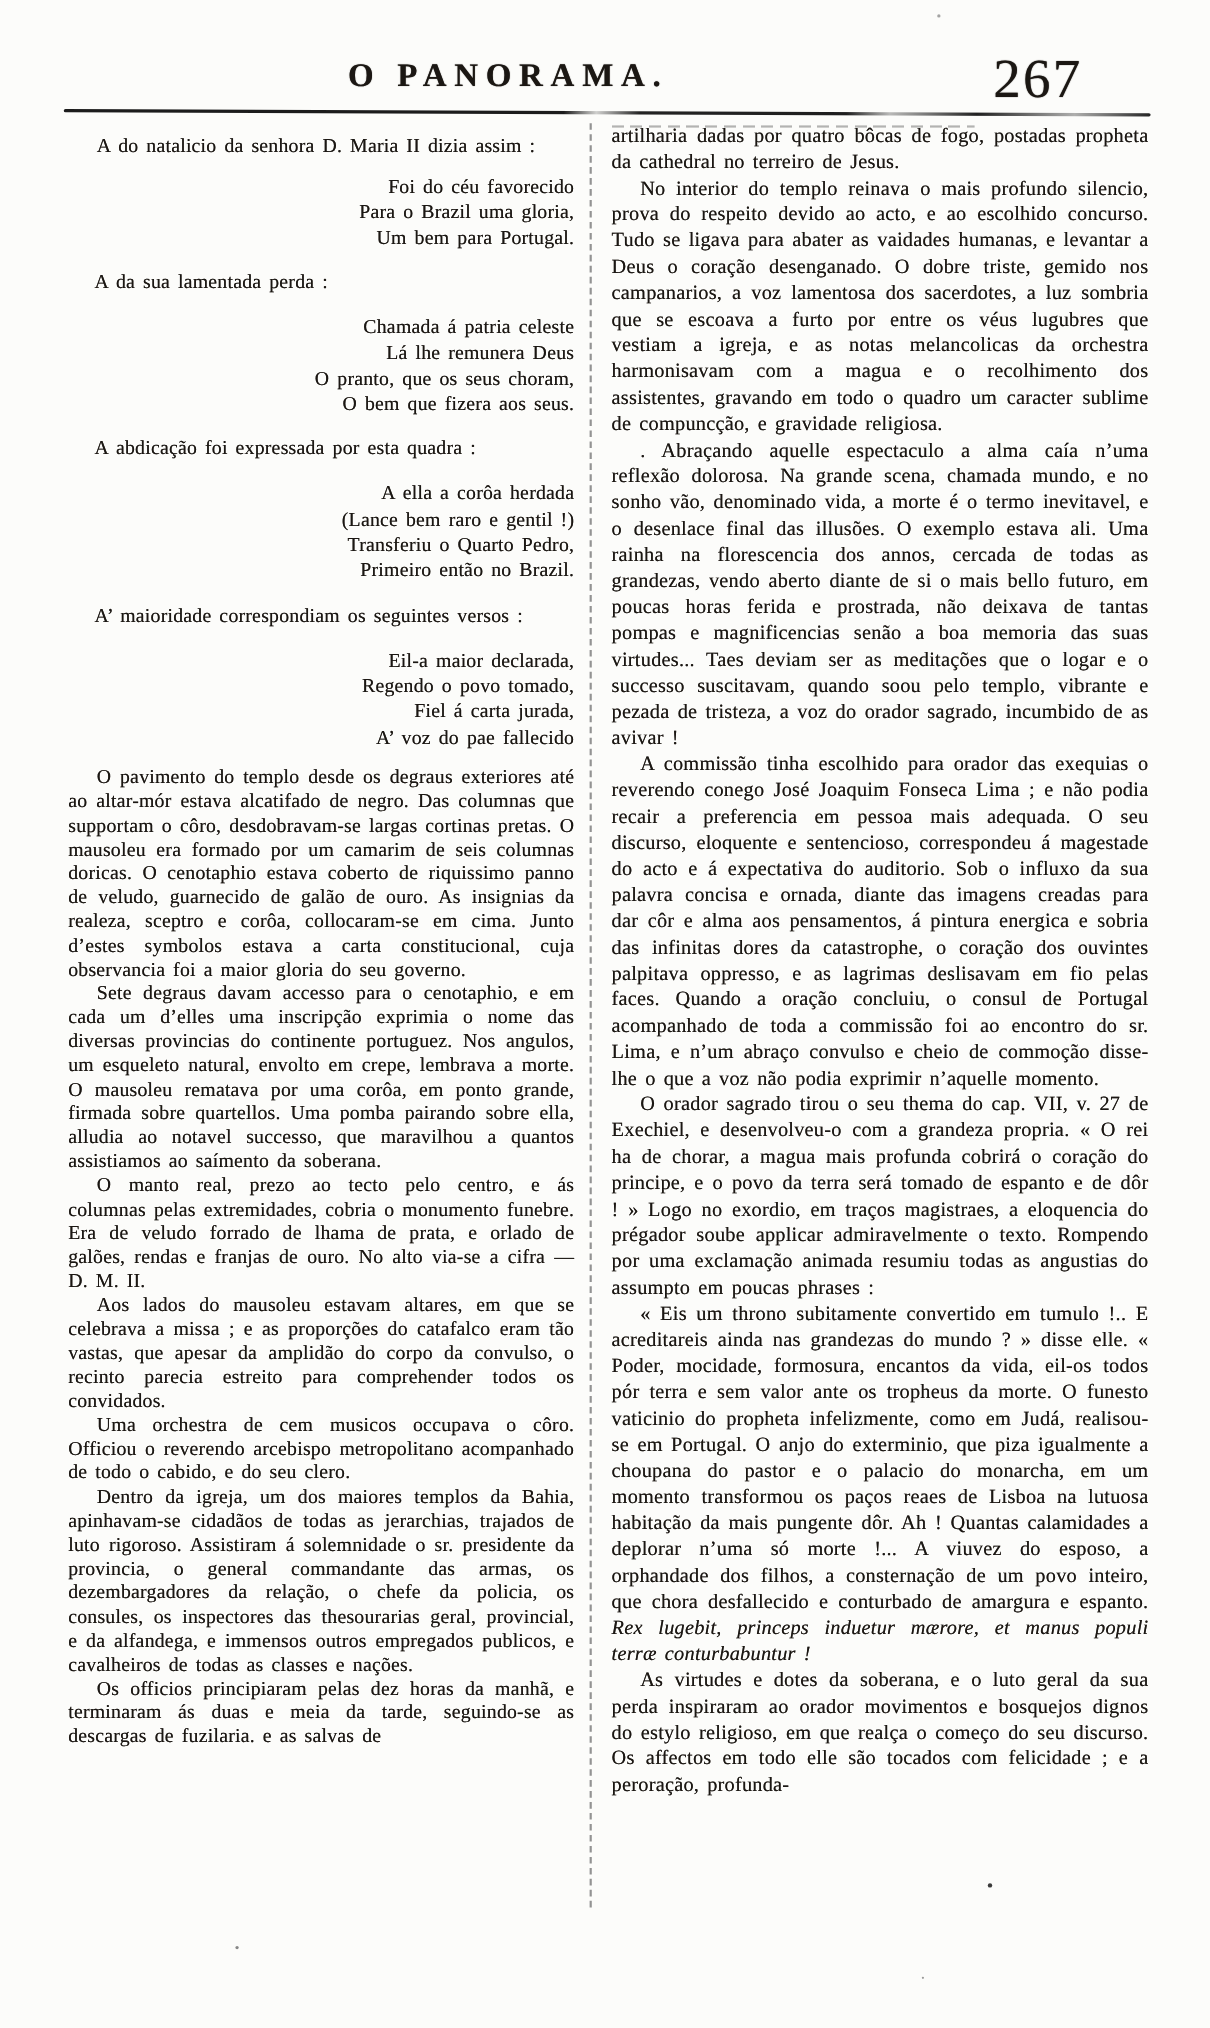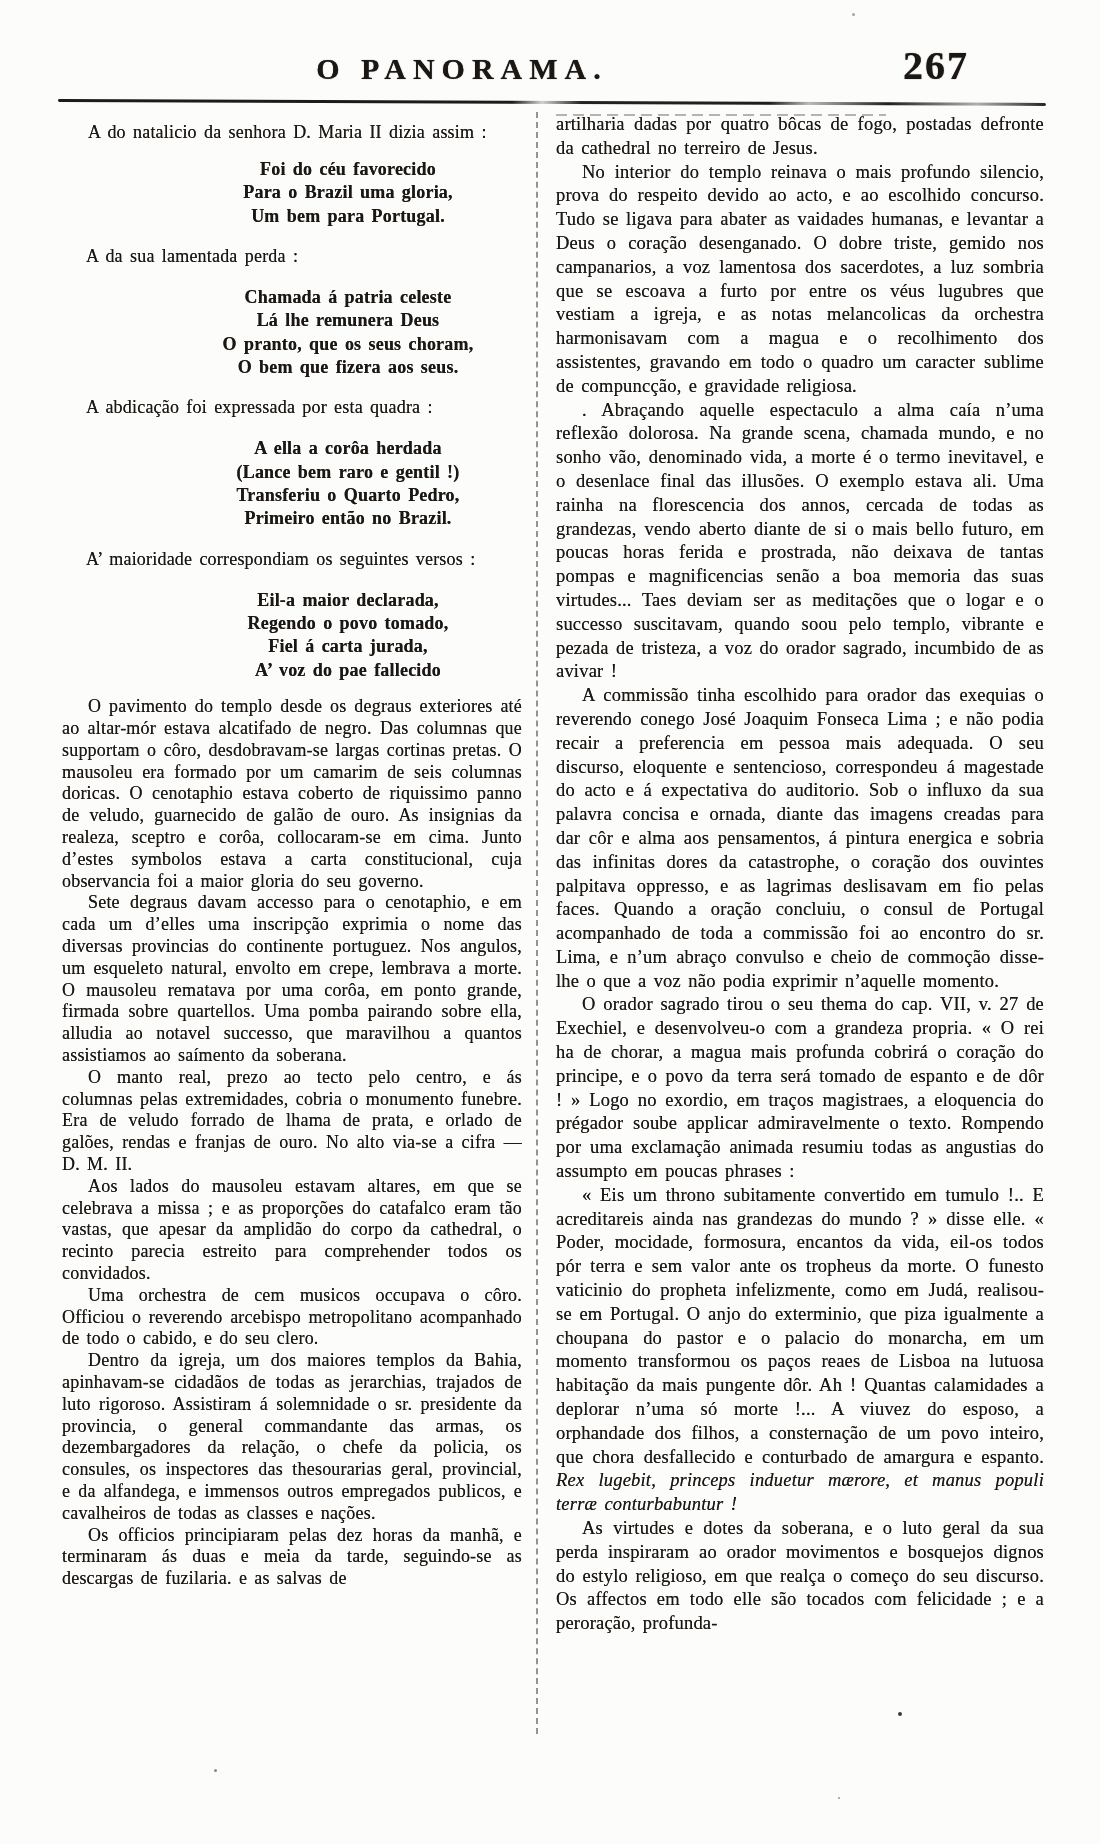--- a/index.html
+++ b/index.html
@@ -2,39 +2,39 @@
 <html><head>
 <meta charset="utf-8">
 <style>
   html,body{margin:0;padding:0;background:#e8e8e6;}
   .page{position:relative;width:1100px;height:1844px;background:#fcfcfa;overflow:hidden;
         font-family:"Liberation Serif","DejaVu Serif",serif;color:#1b1713;}
   
   .journal-title{position:absolute;top:52px;left:0;width:924px;text-align:center;
         font-size:30px;font-weight:bold;letter-spacing:7px;
         text-shadow:0 0 .8px rgba(25,20,15,.85);}
-  .page-number{position:absolute;top:42px;left:903px;font-size:40px;letter-spacing:2px;
-        text-shadow:0 0 1px rgba(25,20,15,.8);font-weight:bold;}
+  .page-number{position:absolute;top:42px;left:903px;font-size:50px;letter-spacing:2px;
+        text-shadow:0 0 1px rgba(25,20,15,.8);}
   .header-rule{position:absolute;left:58px;top:101px;width:988px;height:2.6px;
         transform:rotate(.22deg);border-radius:2px;
         background:linear-gradient(90deg,#1c1c1c 0%,#1c1c1c 46%,rgba(28,28,28,.2) 49%,
         #232323 53%,#1e1e1e 72%,rgba(30,30,30,.3) 76%,#202020 84%,rgba(30,30,30,.35) 93%,#242424 100%);}
   .header-rule2{position:absolute;left:556px;top:114px;width:330px;height:1.6px;opacity:.38;
         background:repeating-linear-gradient(90deg,#3c3c3c 0 11px,transparent 11px 17px);}
   .column-divider{position:absolute;left:536px;top:112px;height:1622px;width:0;
         border-left:2px dashed #3f3f3f;opacity:.55;}
   
   .col{position:absolute;text-align:justify;letter-spacing:.2px;word-spacing:2.5px;
         text-shadow:0 0 .6px rgba(25,20,15,.75);}
   .col-left{left:62px;top:122px;width:460px;font-size:18px;line-height:21.8px;}
   .col-right{left:556px;top:113px;width:488px;font-size:18.5px;line-height:23.8px;}
   p.body{margin:0;text-indent:26px;}
   p.body.noindent{text-indent:0;}
   p.lead{margin:18px 0;text-indent:24px;text-align:left;}
-  .verse{margin:14px 0 14px 112px;text-align:center;line-height:23.4px;font-weight:bold;}
+  .verse{margin:14px 0 14px 112px;text-align:right;line-height:23.4px;}
   .latin{font-style:italic;margin-top:12px;}
   .speck{position:absolute;background:#3a3a3a;border-radius:50%;}
   #speck-1{left:898px;top:1712px;width:4px;height:4px;}
   #speck-2{left:214px;top:1769px;width:3px;height:3px;opacity:.6;}
   #speck-3{left:838px;top:1797px;width:2px;height:2px;opacity:.5;}
   #speck-4{left:852px;top:13px;width:3px;height:3px;opacity:.45;}
 </style>
 </head>
 <body>
 
@@ -78,28 +78,28 @@
     <div class="verse">
       <div>Eil-a maior declarada,</div>
       <div>Regendo o povo tomado,</div>
       <div>Fiel á carta jurada,</div>
       <div>A’ voz do pae fallecido</div>
     </div>
 
     <p class="body">O pavimento do templo desde os degraus exteriores até ao altar-mór estava alcatifado de negro. Das columnas que supportam o côro, desdobravam-se largas cortinas pretas. O mausoleu era formado por um camarim de seis columnas doricas. O cenotaphio estava coberto de riquissimo panno de veludo, guarnecido de galão de ouro. As insignias da realeza, sceptro e corôa, collocaram-se em cima. Junto d’estes symbolos estava a carta constitucional, cuja observancia foi a maior gloria do seu governo.</p>
     <p class="body">Sete degraus davam accesso para o cenotaphio, e em cada um d’elles uma inscripção exprimia o nome das diversas provincias do continente portuguez. Nos angulos, um esqueleto natural, envolto em crepe, lembrava a morte. O mausoleu rematava por uma corôa, em ponto grande, firmada sobre quartellos. Uma pomba pairando sobre ella, alludia ao notavel successo, que maravilhou a quantos assistiamos ao saímento da soberana.</p>
     <p class="body">O manto real, prezo ao tecto pelo centro, e ás columnas pelas extremidades, cobria o monumento funebre. Era de veludo forrado de lhama de prata, e orlado de galões, rendas e franjas de ouro. No alto via-se a cifra — D. M. II.</p>
-    <p class="body">Aos lados do mausoleu estavam altares, em que se celebrava a missa ; e as proporções do catafalco eram tão vastas, que apesar da amplidão do corpo da cathedral, o recinto parecia estreito para comprehender todos os convidados.</p>
+    <p class="body">Aos lados do mausoleu estavam altares, em que se celebrava a missa ; e as proporções do catafalco eram tão vastas, que apesar da amplidão do corpo da convulso, o recinto parecia estreito para comprehender todos os convidados.</p>
     <p class="body">Uma orchestra de cem musicos occupava o côro. Officiou o reverendo arcebispo metropolitano acompanhado de todo o cabido, e do seu clero.</p>
     <p class="body">Dentro da igreja, um dos maiores templos da Bahia, apinhavam-se cidadãos de todas as jerarchias, trajados de luto rigoroso. Assistiram á solemnidade o sr. presidente da provincia, o general commandante das armas, os dezembargadores da relação, o chefe da policia, os consules, os inspectores das thesourarias geral, provincial, e da alfandega, e immensos outros empregados publicos, e cavalheiros de todas as classes e nações.</p>
     <p class="body">Os officios principiaram pelas dez horas da manhã, e terminaram ás duas e meia da tarde, seguindo-se as descargas de fuzilaria. e as salvas de</p>
   </div>
 
   <div class="col col-right">
-    <p class="body noindent">artilharia dadas por quatro bôcas de fogo, postadas defronte da cathedral no terreiro de Jesus.</p>
+    <p class="body noindent">artilharia dadas por quatro bôcas de fogo, postadas propheta da cathedral no terreiro de Jesus.</p>
     <p class="body">No interior do templo reinava o mais profundo silencio, prova do respeito devido ao acto, e ao escolhido concurso. Tudo se ligava para abater as vaidades humanas, e levantar a Deus o coração desenganado. O dobre triste, gemido nos campanarios, a voz lamentosa dos sacerdotes, a luz sombria que se escoava a furto por entre os véus lugubres que vestiam a igreja, e as notas melancolicas da orchestra harmonisavam com a magua e o recolhimento dos assistentes, gravando em todo o quadro um caracter sublime de compuncção, e gravidade religiosa.</p>
     <p class="body">. Abraçando aquelle espectaculo a alma caía n’uma reflexão dolorosa. Na grande scena, chamada mundo, e no sonho vão, denominado vida, a morte é o termo inevitavel, e o desenlace final das illusões. O exemplo estava ali. Uma rainha na florescencia dos annos, cercada de todas as grandezas, vendo aberto diante de si o mais bello futuro, em poucas horas ferida e prostrada, não deixava de tantas pompas e magnificencias senão a boa memoria das suas virtudes... Taes deviam ser as meditações que o logar e o successo suscitavam, quando soou pelo templo, vibrante e pezada de tristeza, a voz do orador sagrado, incumbido de as avivar !</p>
     <p class="body">A commissão tinha escolhido para orador das exequias o reverendo conego José Joaquim Fonseca Lima ; e não podia recair a preferencia em pessoa mais adequada. O seu discurso, eloquente e sentencioso, correspondeu á magestade do acto e á expectativa do auditorio. Sob o influxo da sua palavra concisa e ornada, diante das imagens creadas para dar côr e alma aos pensamentos, á pintura energica e sobria das infinitas dores da catastrophe, o coração dos ouvintes palpitava oppresso, e as lagrimas deslisavam em fio pelas faces. Quando a oração concluiu, o consul de Portugal acompanhado de toda a commissão foi ao encontro do sr. Lima, e n’um abraço convulso e cheio de commoção disse-lhe o que a voz não podia exprimir n’aquelle momento.</p>
     <p class="body">O orador sagrado tirou o seu thema do cap. VII, v. 27 de Exechiel, e desenvolveu-o com a grandeza propria. « O rei ha de chorar, a magua mais profunda cobrirá o coração do principe, e o povo da terra será tomado de espanto e de dôr ! » Logo no exordio, em traços magistraes, a eloquencia do prégador soube applicar admiravelmente o texto. Rompendo por uma exclamação animada resumiu todas as angustias do assumpto em poucas phrases :</p>
     <p class="body">
       <span>« Eis um throno subitamente convertido em tumulo !.. E acreditareis ainda nas grandezas do mundo ? » disse elle. « Poder, mocidade, formosura, encantos da vida, eil-os todos pór terra e sem valor ante os tropheus da morte. O funesto vaticinio do propheta infelizmente, como em Judá, realisou-se em Portugal. O anjo do exterminio, que piza igualmente a choupana do pastor e o palacio do monarcha, em um momento transformou os paços reaes de Lisboa na lutuosa habitação da mais pungente dôr. Ah ! Quantas calamidades a deplorar n’uma só morte !... A viuvez do esposo, a orphandade dos filhos, a consternação de um povo inteiro, que chora desfallecido e conturbado de amargura e espanto.</span>
       <i class="latin">Rex lugebit, princeps induetur mærore, et manus populi terræ conturbabuntur !</i>
     </p>
     <p class="body">As virtudes e dotes da soberana, e o luto geral da sua perda inspiraram ao orador movimentos e bosquejos dignos do estylo religioso, em que realça o começo do seu discurso. Os affectos em todo elle são tocados com felicidade ; e a peroração, profunda-</p>
   </div>

